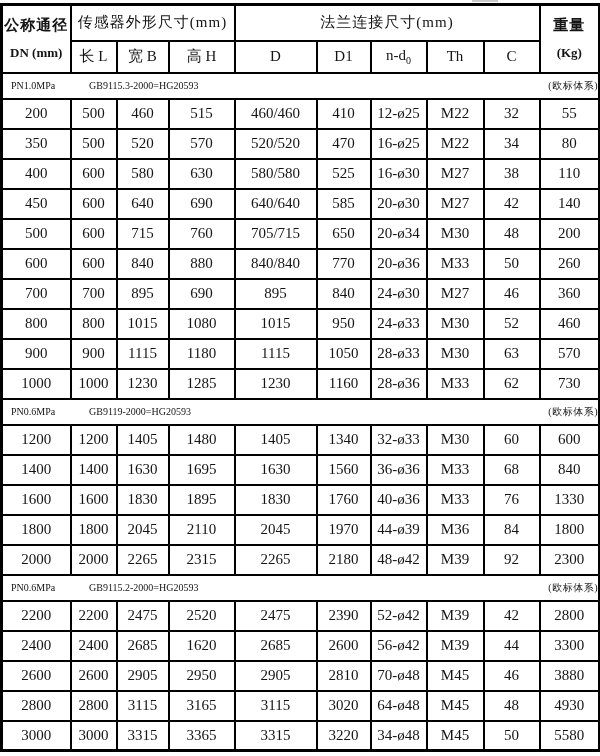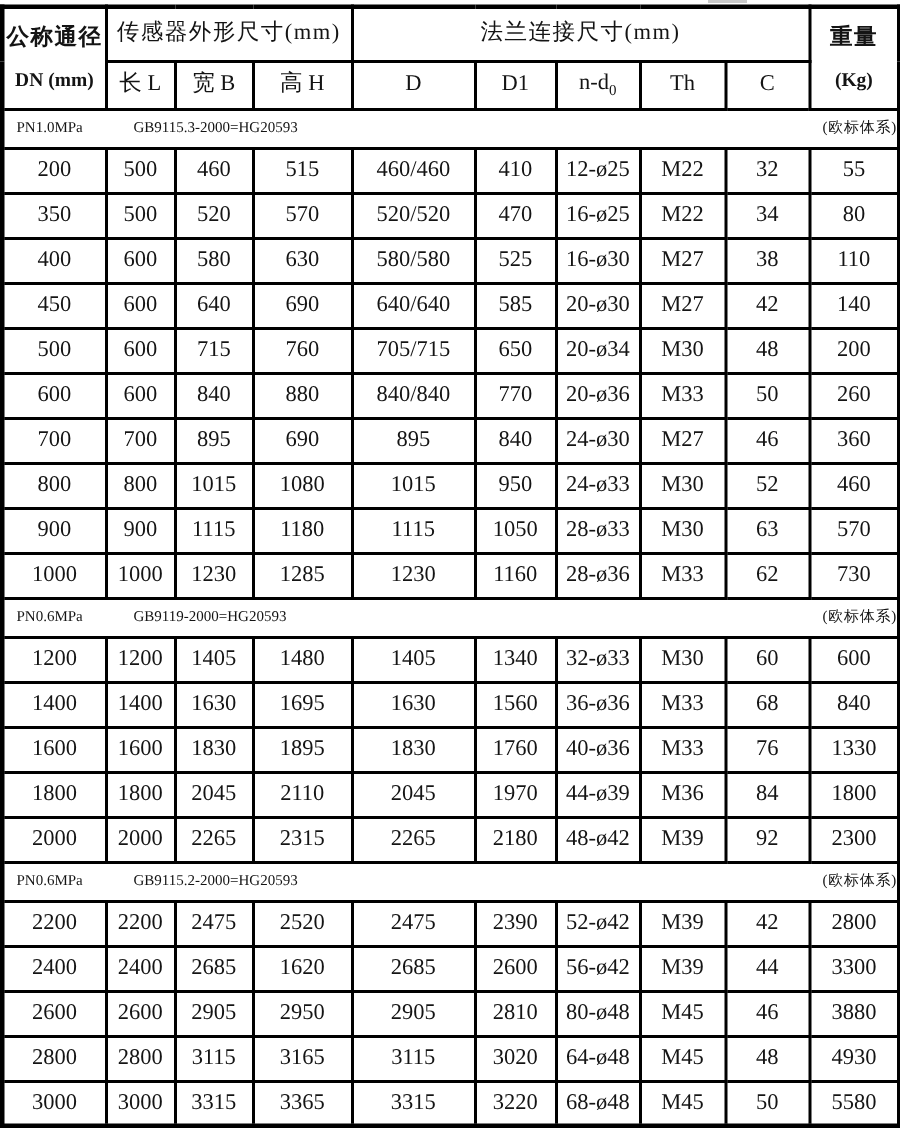--- a/index.html
+++ b/index.html
@@ -377,21 +377,21 @@
           <td>44</td>
           <td>3300</td>
         </tr>
         <tr class="data-row">
           <td>2600</td>
           <td>2600</td>
           <td>2905</td>
           <td>2950</td>
           <td>2905</td>
           <td>2810</td>
-          <td>80-ø48</td>
+          <td>70-ø48</td>
           <td>M45</td>
           <td>46</td>
           <td>3880</td>
         </tr>
         <tr class="data-row">
           <td>2800</td>
           <td>2800</td>
           <td>3115</td>
           <td>3165</td>
           <td>3115</td>
@@ -401,20 +401,20 @@
           <td>48</td>
           <td>4930</td>
         </tr>
         <tr class="data-row">
           <td>3000</td>
           <td>3000</td>
           <td>3315</td>
           <td>3365</td>
           <td>3315</td>
           <td>3220</td>
-          <td>68-ø48</td>
+          <td>34-ø48</td>
           <td>M45</td>
           <td>50</td>
           <td>5580</td>
         </tr>
       </tbody>
   </table>
 </div>
 
 </body></html>

